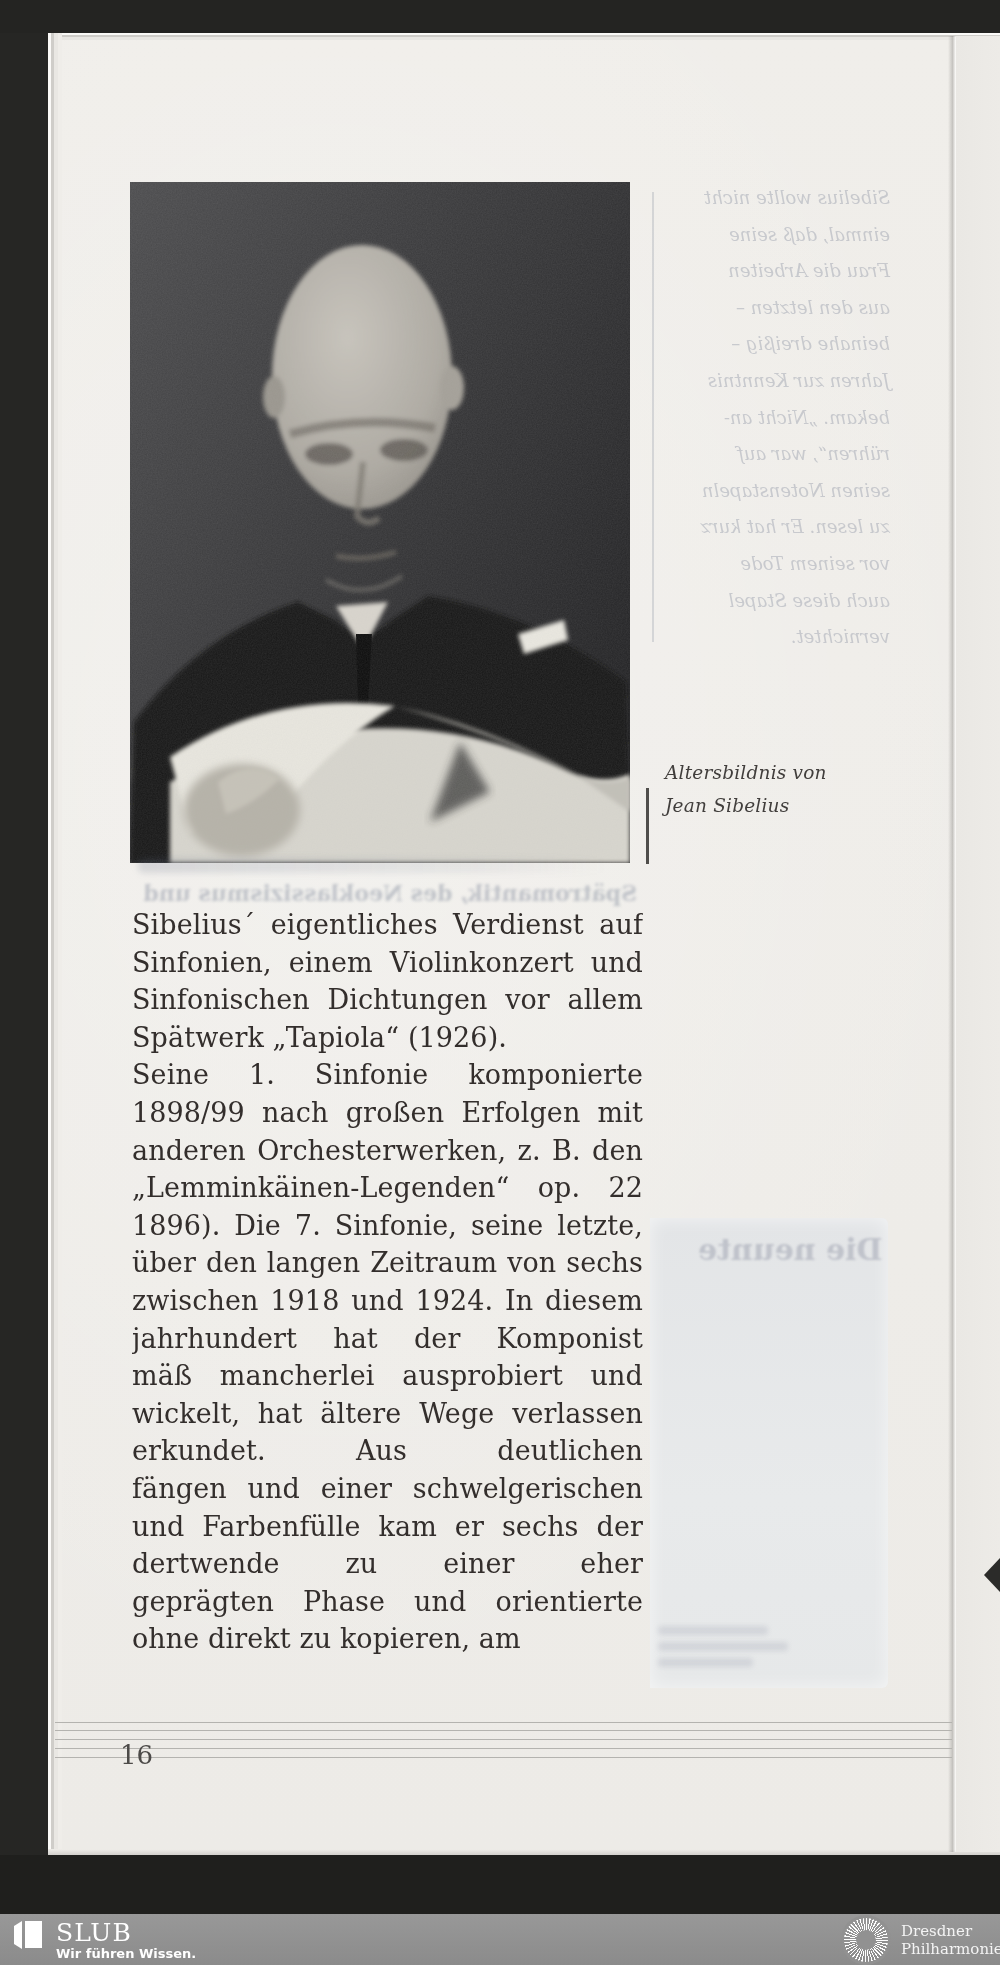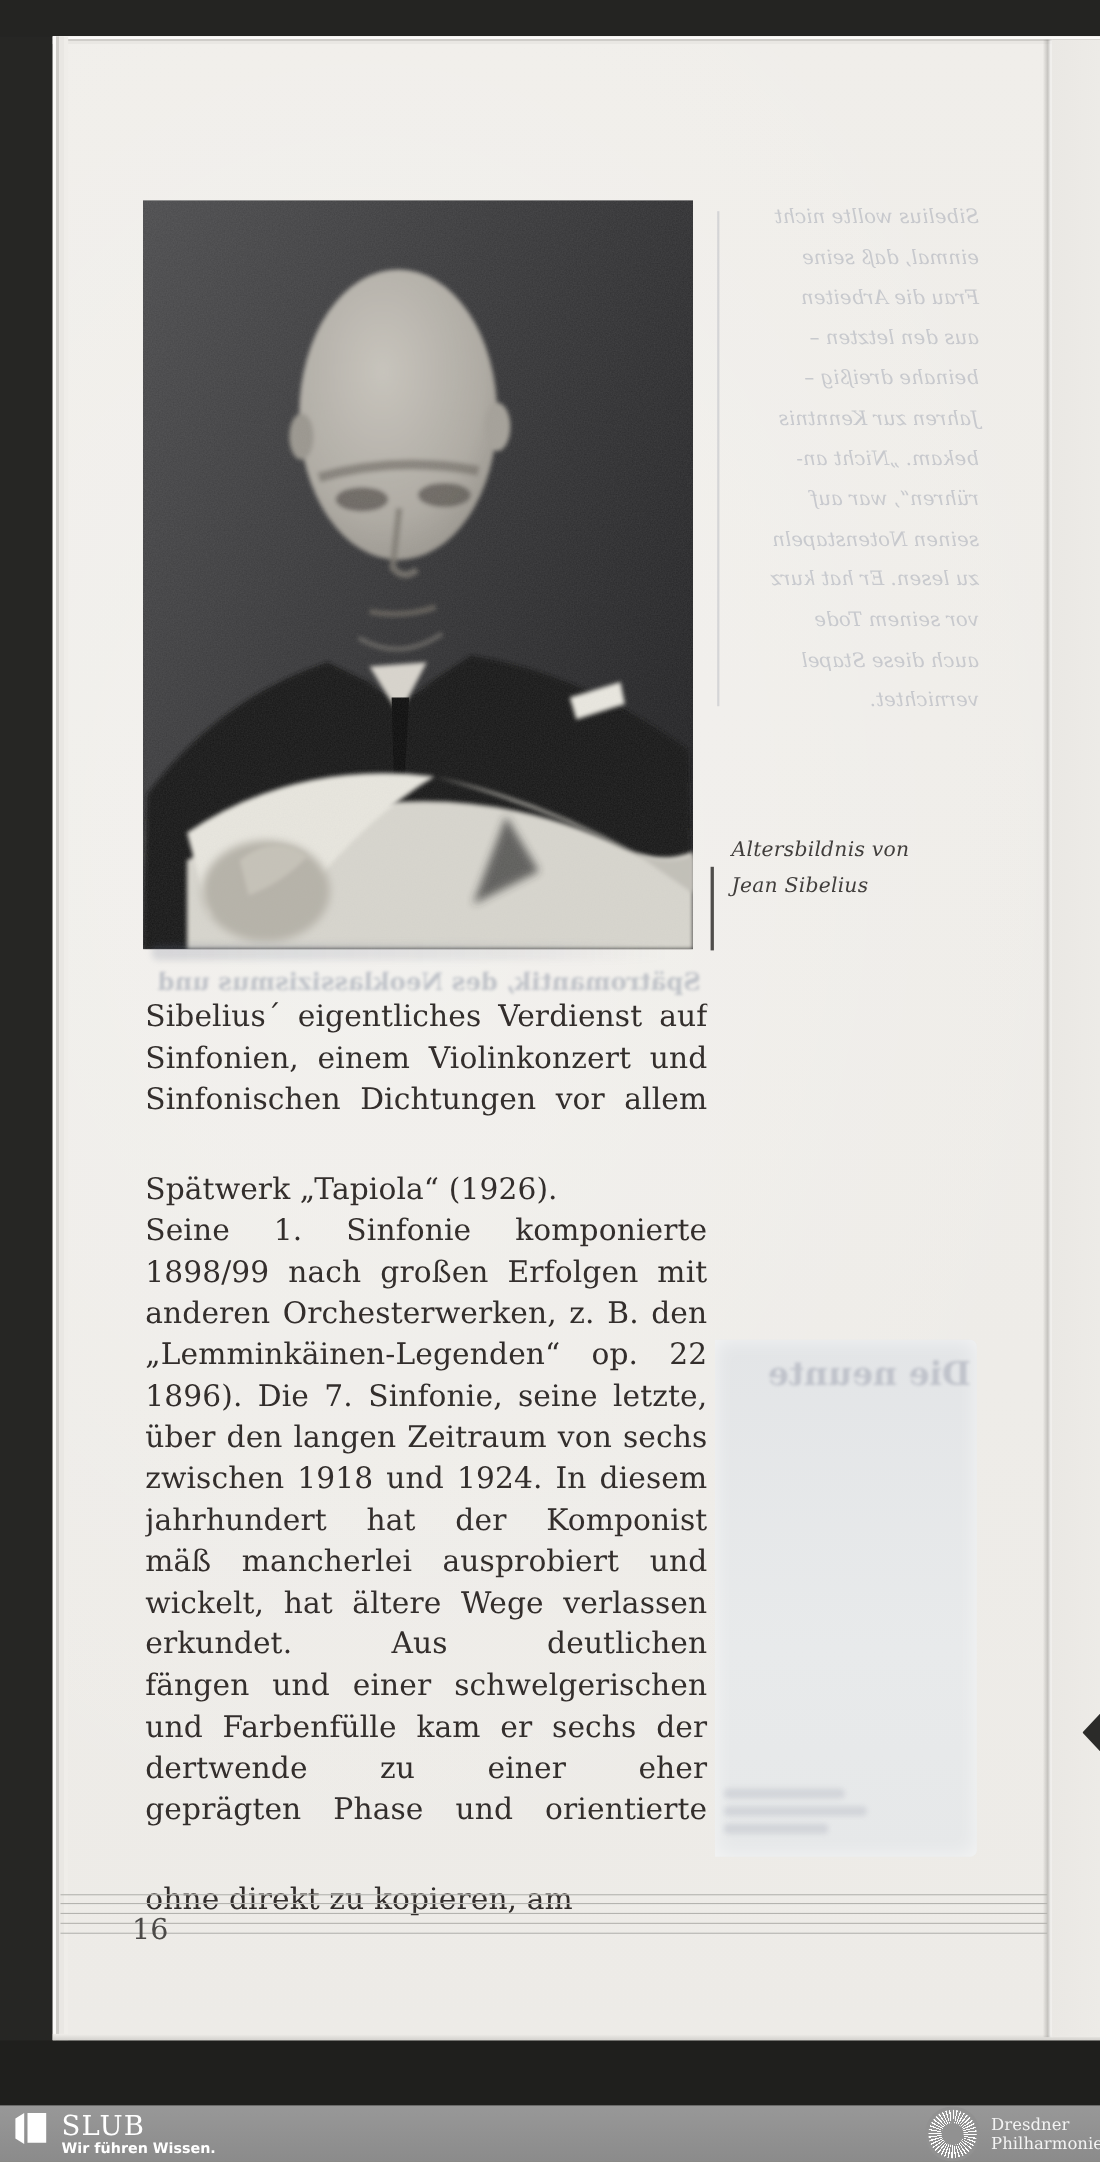--- a/index.html
+++ b/index.html
@@ -57,21 +57,21 @@
     transform:scaleX(-1);font-weight:bold;font-size:30px;
     color:rgba(148,154,168,0.45);filter:blur(1.3px);white-space:nowrap;}
   .bleed-box-smudge{position:absolute;left:8px;width:110px;height:9px;
     background:rgba(120,130,150,0.18);filter:blur(2.5px);border-radius:4px;}
 
   
   .body-text{position:absolute;left:132px;top:906px;width:511px;
     font-size:27px;color:#332e2c;letter-spacing:0.1px;}
   .body-line{height:37.6px;line-height:37.6px;overflow:hidden;text-align:justify;}
   .body-line::after{content:"";display:inline-block;width:100%;height:0;}
-  .body-line.nojust{text-align:left;margin-top:44px;}
+  .body-line.nojust{text-align:left;}
   .body-line.nojust::after{content:none;}
 
   
   .staff{position:absolute;left:55px;top:1720px;width:897px;height:40px;}
   .staff div{position:absolute;left:0;width:100%;height:1px;background:#b4b3af;}
   .page-number{position:absolute;left:120px;top:1724px;font-size:26px;color:#4c4a48;margin-top:16px;}
 
   
   .footer-shadow{position:absolute;left:0;top:1855px;width:1000px;height:59px;background:#1f1f1d;}
   .footer-bar{position:absolute;left:0;top:1914px;width:1000px;height:51px;

